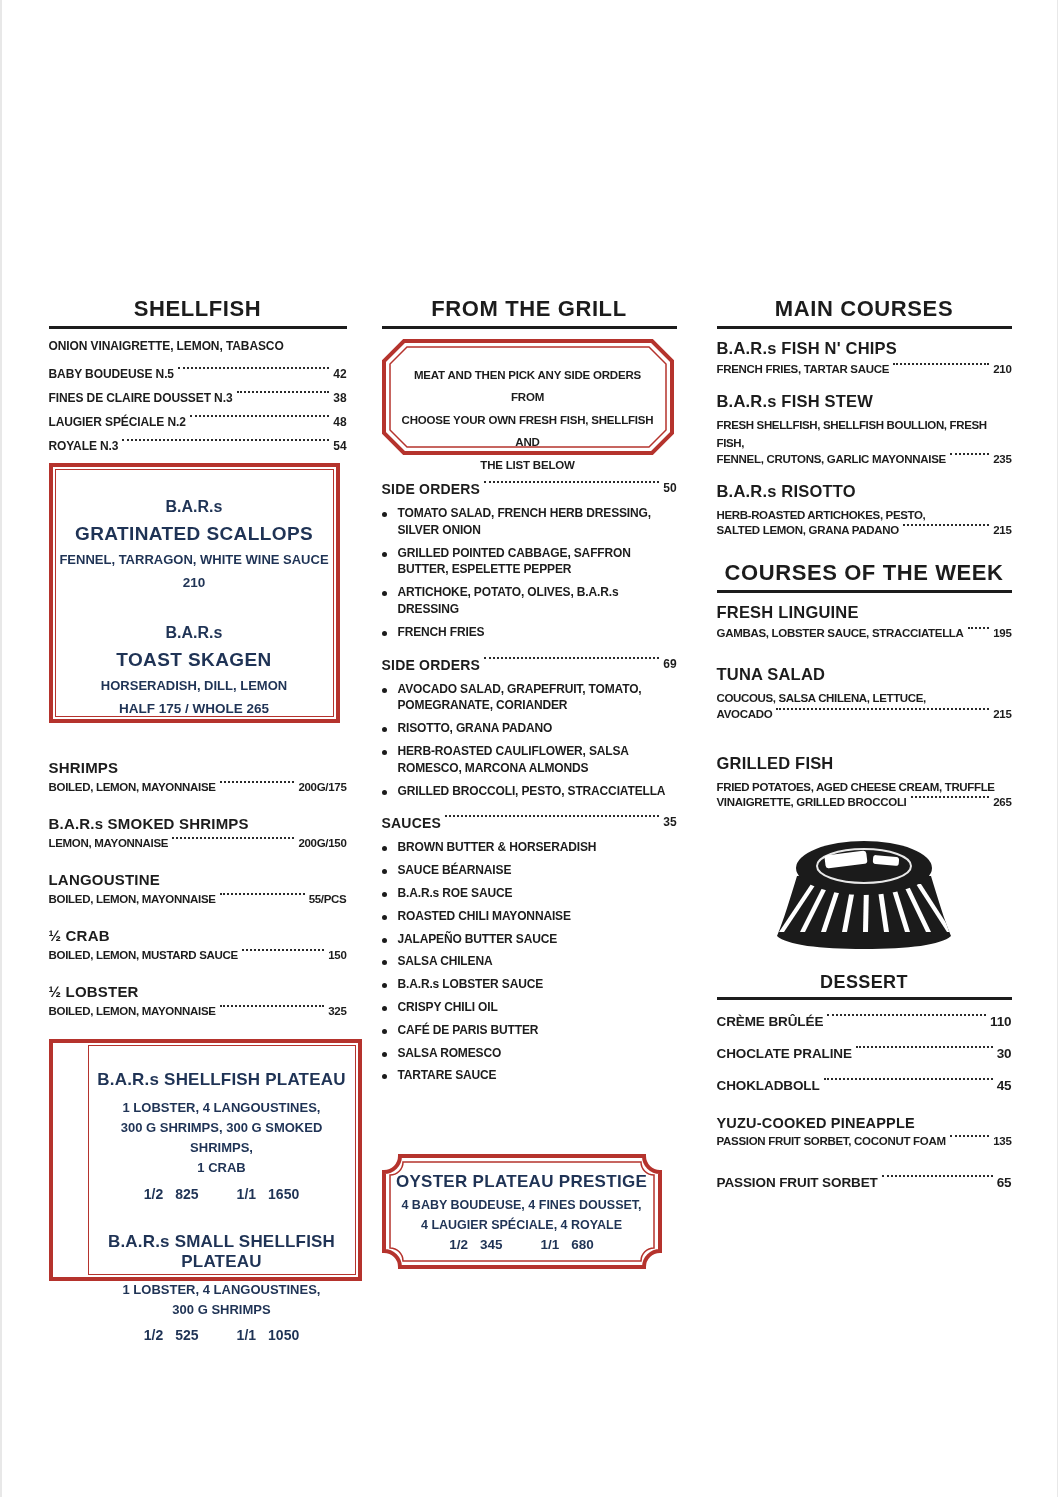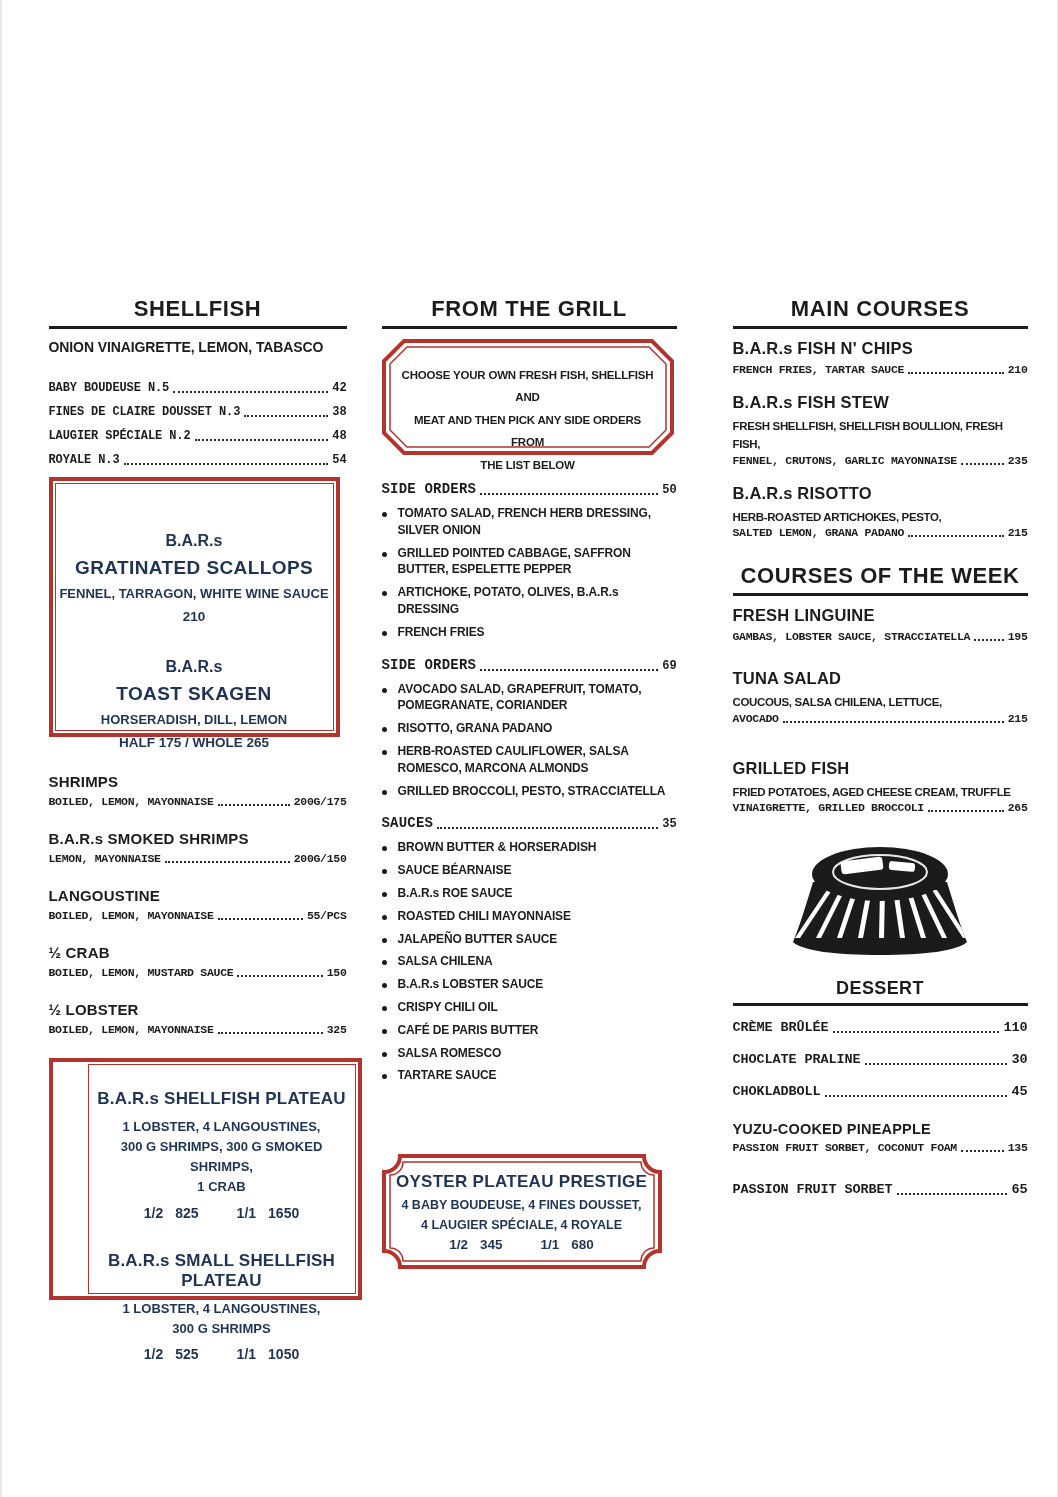--- a/index.html
+++ b/index.html
@@ -1,36 +1,36 @@
 <!DOCTYPE html>
 <html><head>
 <meta charset="utf-8">
 <style>
   html,body{margin:0;padding:0;background:#e8e8e8;}
   .page{position:relative;width:1055px;height:1497px;background:#ffffff;margin:0 auto;
         font-family:"Liberation Sans", sans-serif;color:#1c1c1c;overflow:hidden;}
   .col{position:absolute;top:296px;}
   .col-left{left:47px;width:298px;}
   .col-mid{left:380px;width:295px;}
-  .col-right{left:731px;width:295px;}
+  .col-right{left:715px;width:295px;}
 
   .sec-title{margin:0 0 4px 0;font-size:22px;font-weight:bold;text-align:center;letter-spacing:.6px;}
   .sec-rule{border-top:3px solid #1c1c1c;margin:0 0 10px 0;}
 
-  .subtitle{font-size:14px;font-weight:bold;letter-spacing:-.1px;margin-bottom:26px;}
-
-  .price-row{display:flex;align-items:flex-end;font-size:12px;font-weight:bold;letter-spacing:-.1px;font-family:Liberation Mono, monospace;}
+  .subtitle{font-size:12px;font-weight:bold;letter-spacing:-.1px;margin-bottom:14px;}
+
+  .price-row{display:flex;align-items:flex-start;font-size:12px;font-weight:bold;letter-spacing:-.1px;}
   .leader{flex:1;border-bottom:2px dotted #2a2a2a;margin:0 4px 2px 4px;min-width:12px;}
   .row-price{white-space:nowrap;}
   .oyster-row{margin-bottom:10px;}
 
   
   .red-box{border:4px solid #b5332d;margin-top:8px;}
   .red-box-inner{border:1px solid #b5332d;margin:2px;color:#1f3355;text-align:center;box-sizing:border-box;}
-  .scallops-inner{height:248px;padding-top:48px;}
+  .scallops-inner{height:248px;padding-top:28px;}
   .box-brand{font-size:16px;font-weight:bold;margin-bottom:7px;}
   .box-title{font-size:19px;font-weight:bold;letter-spacing:.4px;margin-bottom:7px;}
   .box-desc{font-size:13px;font-weight:bold;margin-bottom:8px;}
   .box-price{font-size:13.5px;font-weight:bold;}
   .box-gap{height:34px;}
 
   .items{margin-top:36px;}
   .item{margin-bottom:22px;}
   .item-name{font-size:15px;font-weight:bold;letter-spacing:.2px;margin-bottom:5px;}
   .detail{font-size:11.5px;letter-spacing:-.3px;}
@@ -194,22 +194,22 @@
   <section class="col col-mid">
     <h2 class="sec-title">FROM THE GRILL</h2>
     <div class="sec-rule"></div>
 
     <div class="note-box">
       <svg width="292" height="116" viewBox="0 0 292 116">
         <polygon points="22,2 270,2 290,22 290,94 270,114 22,114 2,94 2,22" fill="none" stroke="#b5332d" stroke-width="4"></polygon>
         <polygon points="25,8 267,8 284,25 284,91 267,108 25,108 8,91 8,25" fill="none" stroke="#b5332d" stroke-width="1.5"></polygon>
       </svg>
       <div class="note-text">
+        <div>MEAT AND THEN PICK ANY SIDE ORDERS FROM</div>
         <div>CHOOSE YOUR OWN FRESH FISH, SHELLFISH AND</div>
-        <div>MEAT AND THEN PICK ANY SIDE ORDERS FROM</div>
         <div>THE LIST BELOW</div>
       </div>
     </div>
 
     <div class="price-row group-head">
       <span class="group-label">SIDE ORDERS</span>
       <span class="leader"></span>
       <span class="row-price">50</span>
     </div>
     <ul class="bullets">

